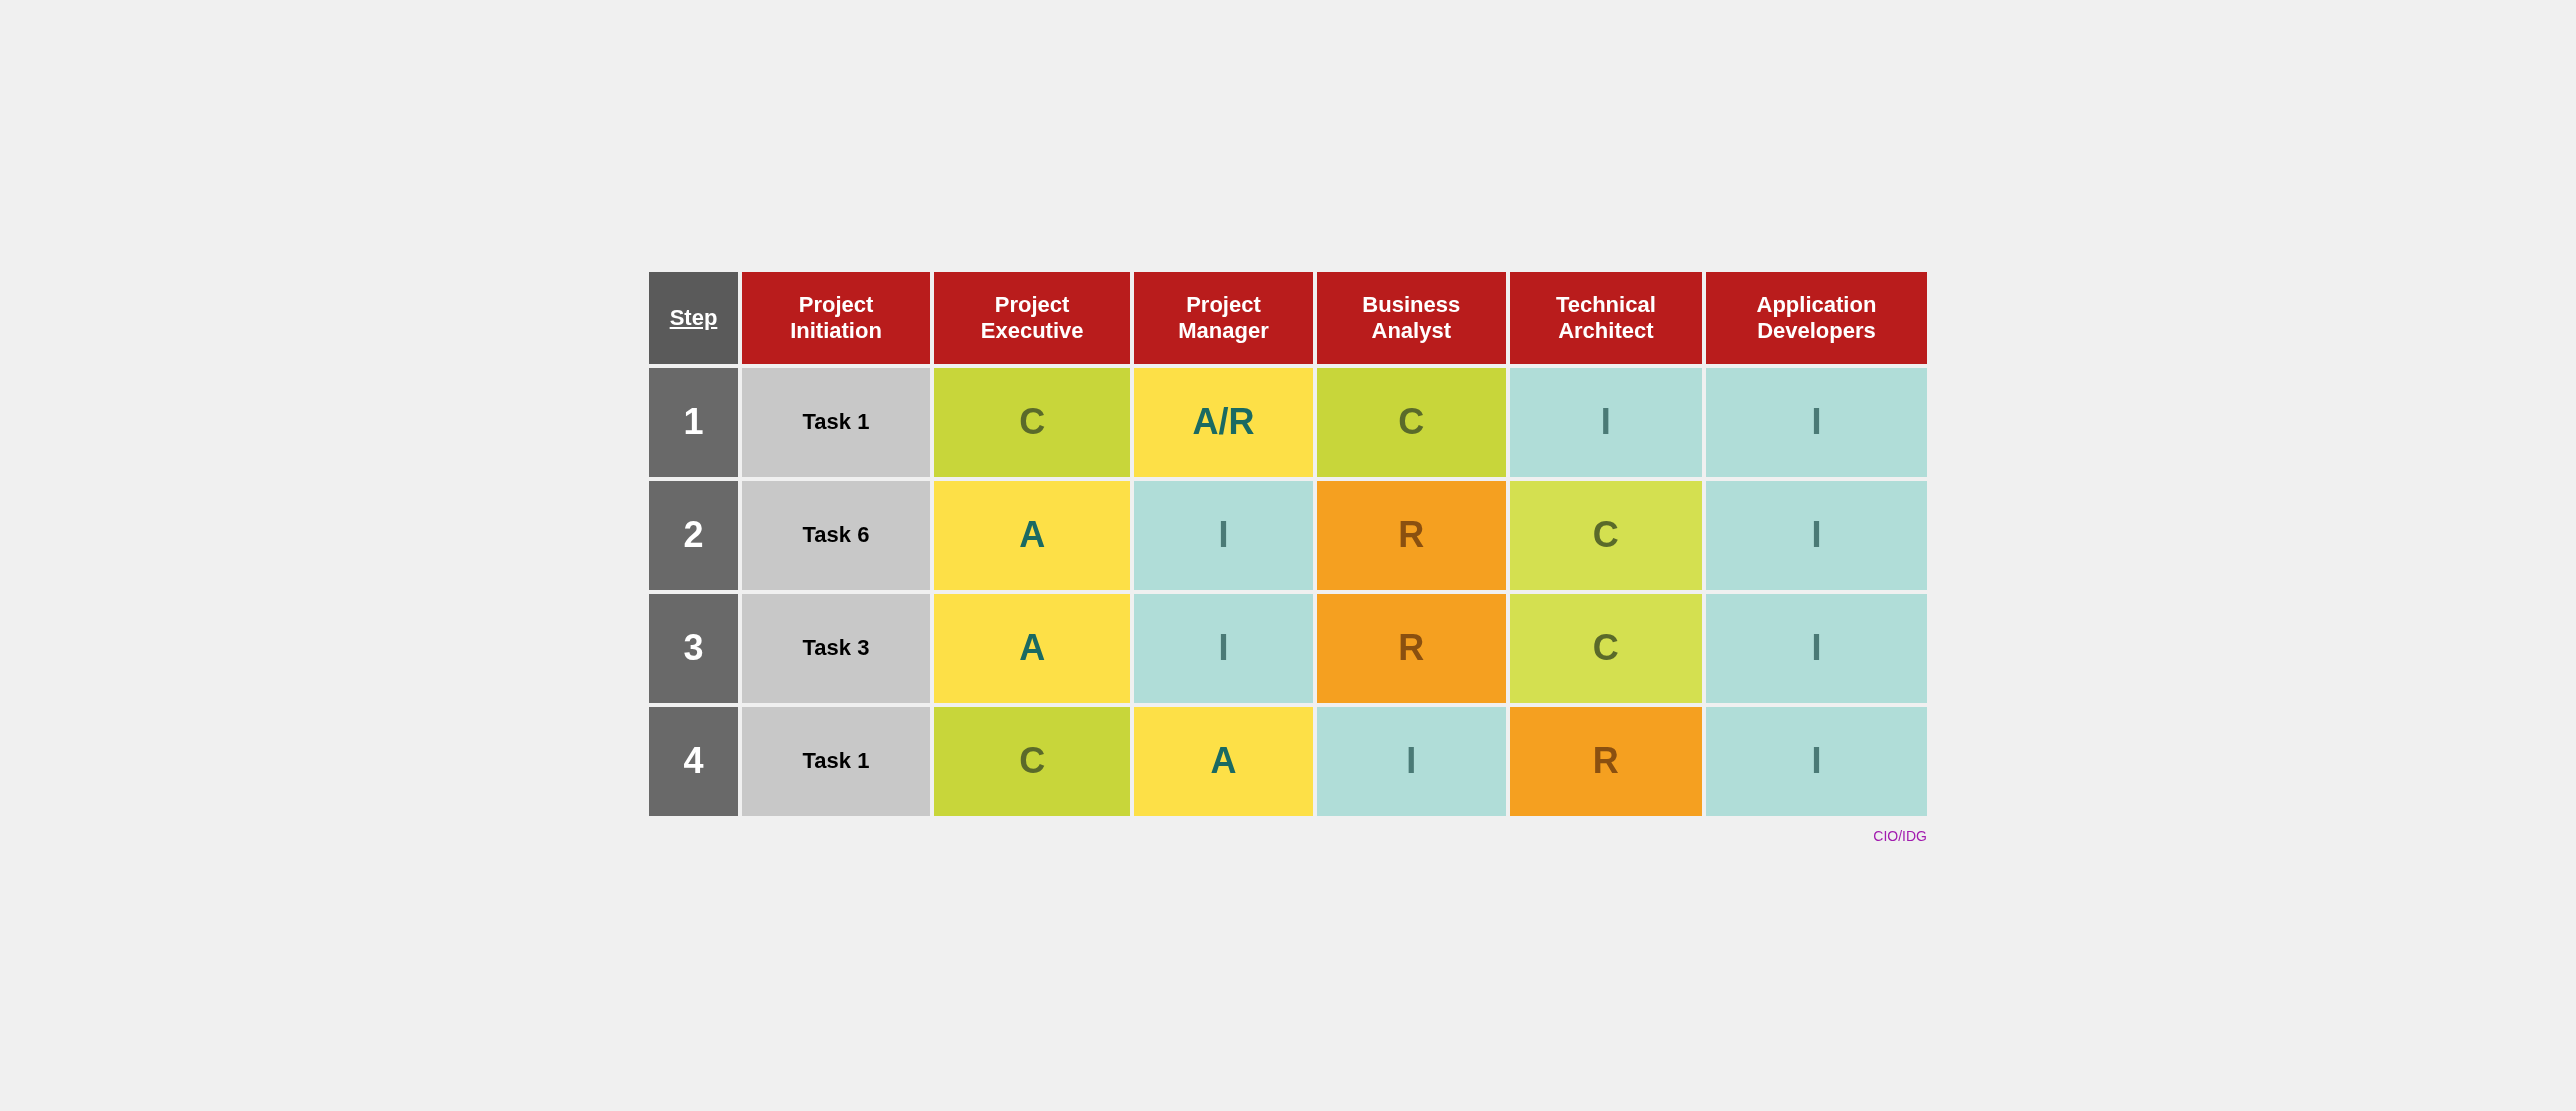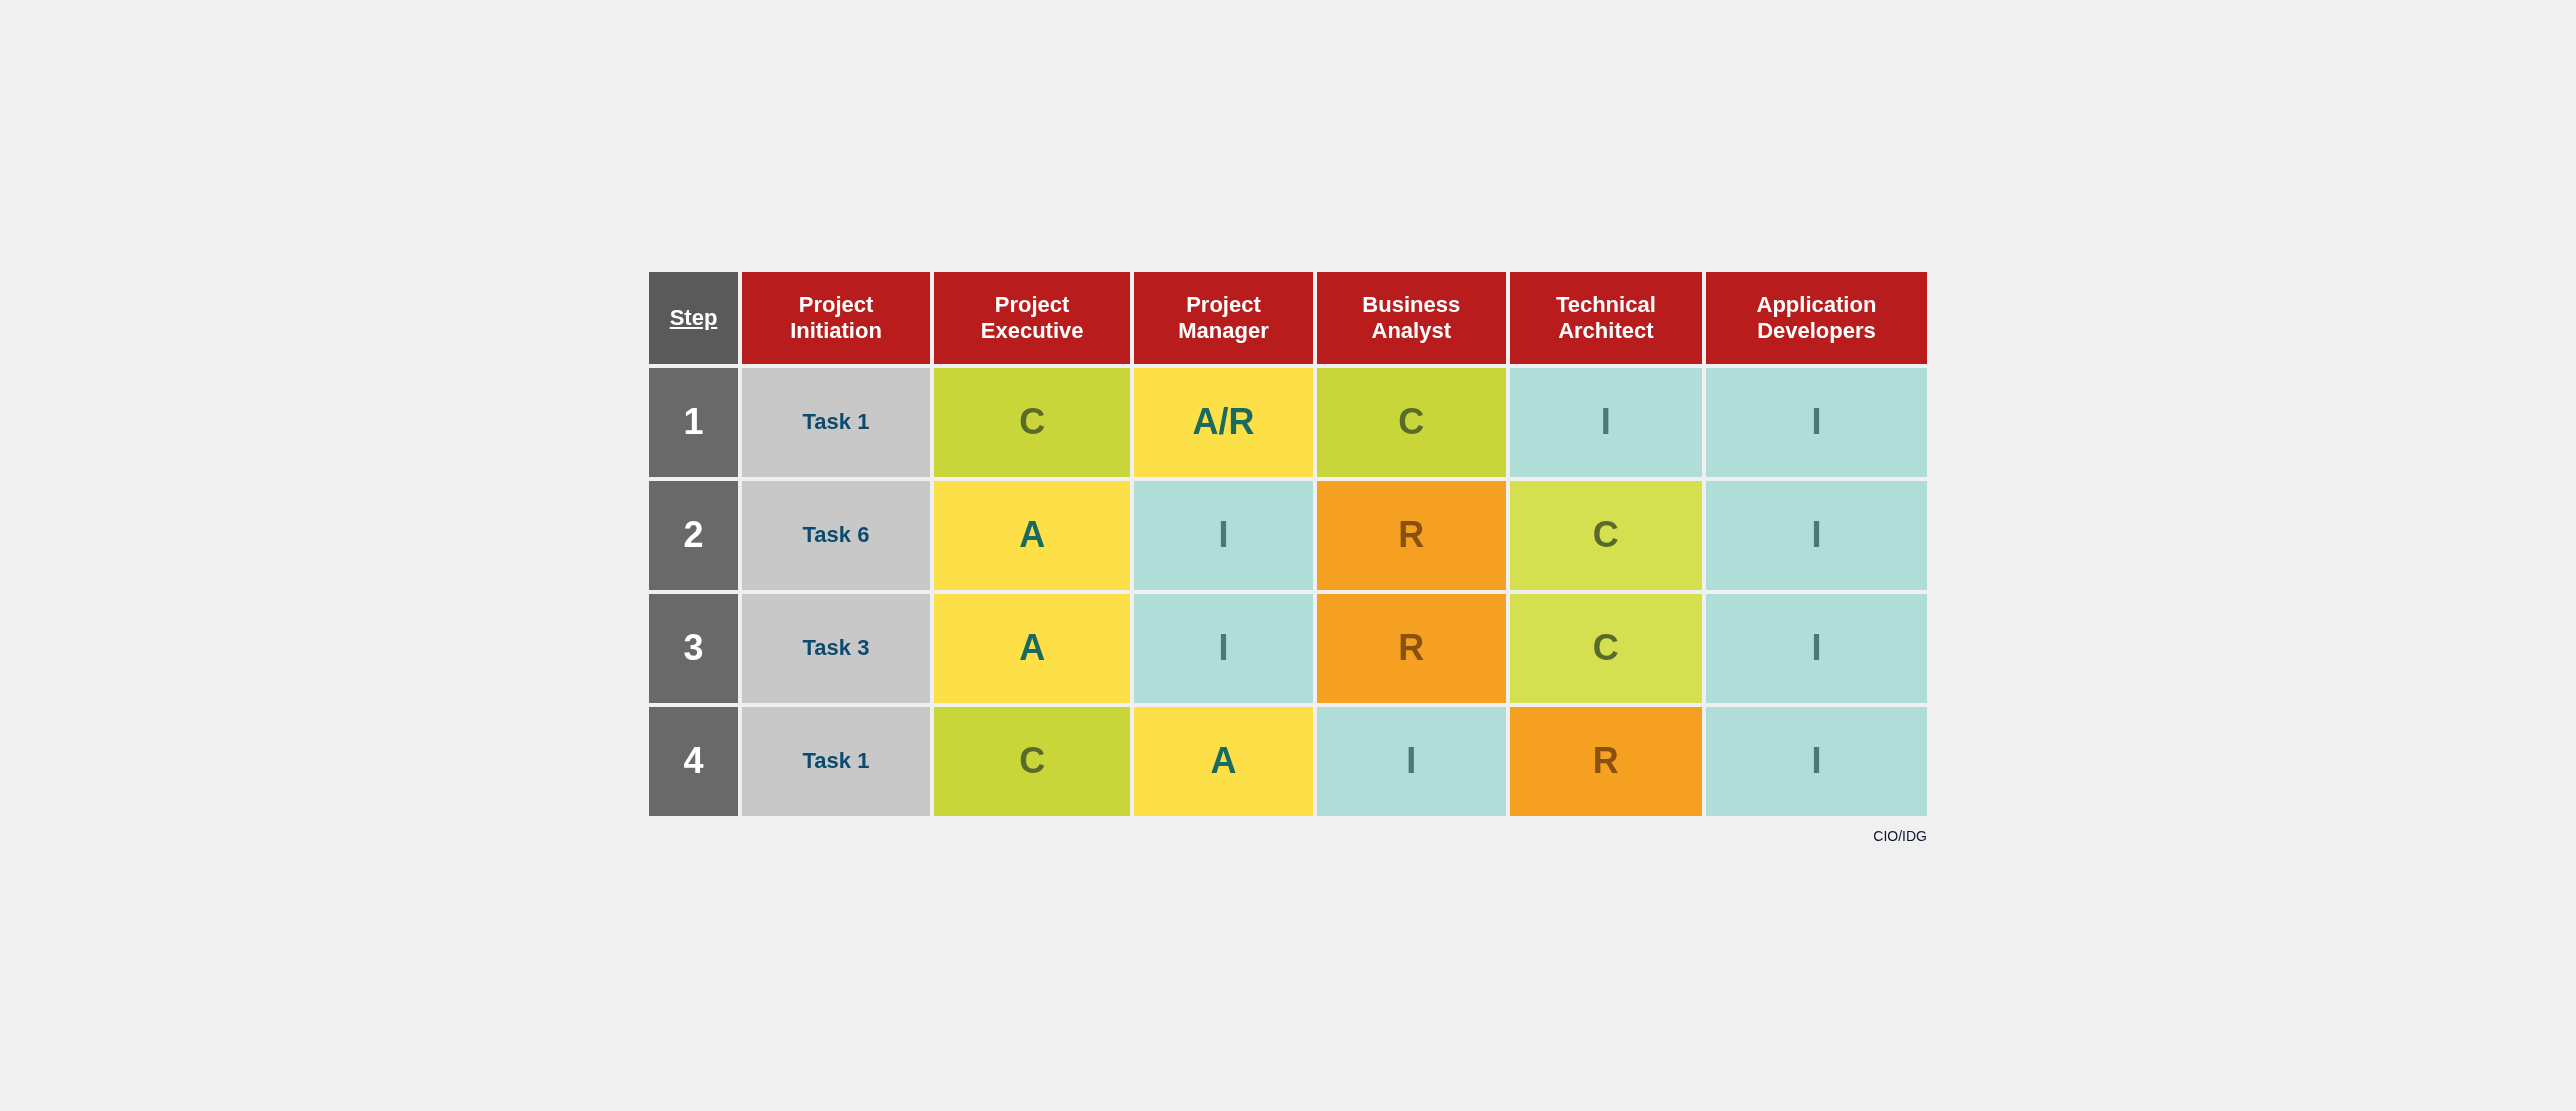--- a/index.html
+++ b/index.html
@@ -57,21 +57,21 @@
     .raci-table tbody tr td.step-cell {
       background: #696969;
       color: #ffffff;
       font-size: 36px;
       font-weight: bold;
       width: 89px;
     }
 
     .raci-table tbody tr td.task-cell {
       background: #c8c8c8;
-      color: #0c4a6e;
+      color: #000000;
       font-size: 22px;
       font-weight: bold;
       width: 188px;
     }
 
     .cell-inner {
       display: flex;
       align-items: center;
       justify-content: center;
       width: 100%;
@@ -82,21 +82,21 @@
 
     .color-lime { background: #c8d63a; color: #5a6a2a; }
     .color-teal { background: #fde047; color: #1a6a62; }
     .color-orange { background: #f5a020; color: #8a5010; }
     .color-light-teal { background: #b0ddd8; color: #4a7a76; }
     .color-light-lime { background: #d4e050; color: #5a6a2a; }
 
     .watermark {
       text-align: right;
       font-size: 14px;
-      color: #0f172a;
+      color: #a21caf;
       margin-top: 8px;
       padding-right: 4px;
     }
   </style>
 </head>
 <body>
 
 <div class="wrapper">
   <table class="raci-table">
     <thead>

